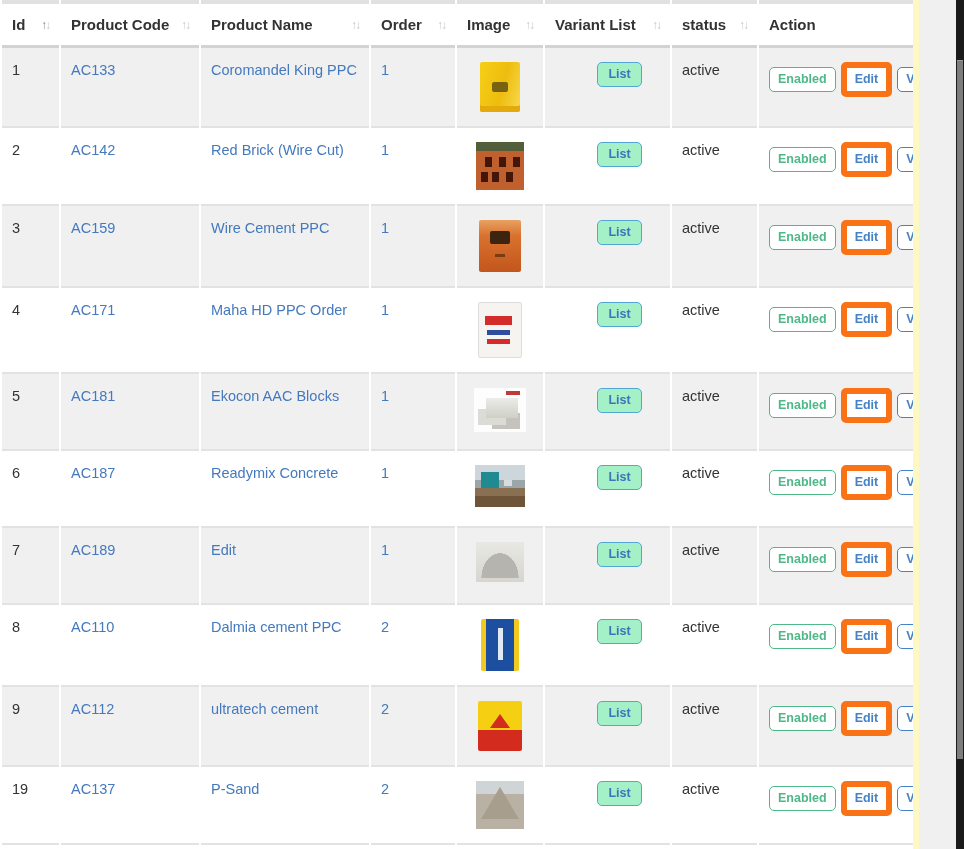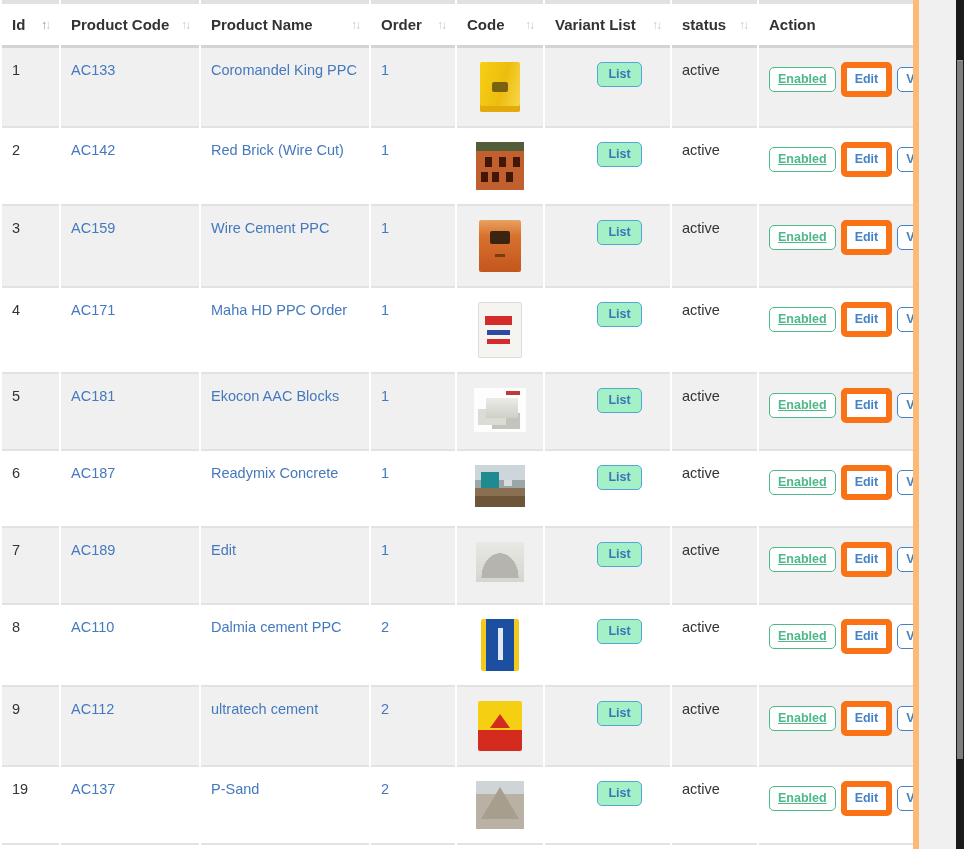--- a/index.html
+++ b/index.html
@@ -1,17 +1,17 @@
 <!DOCTYPE html>
 <html><head>
 <meta charset="utf-8">
 <style>
   html,body{margin:0;padding:0;background:#fff;}
   body{font-family:"Liberation Sans","DejaVu Sans",sans-serif;color:#333;}
-  .viewport{position:relative;width:964px;height:849px;overflow:hidden;background:#fdba74;}
+  .viewport{position:relative;width:964px;height:849px;overflow:hidden;background:#fef9c3;}
 
   
   .table-clip{position:absolute;left:0;top:0;width:913px;height:849px;overflow:hidden;background:#fff;}
 
   table.products{border-collapse:separate;border-spacing:2px 0;table-layout:fixed;width:935px;}
   th{background:#fff;border-top:4px solid #e1e1e1;border-bottom:3px solid #d3d3d3;
      padding:12px 10px;text-align:left;font-size:15px;font-weight:bold;color:#333;
      vertical-align:middle;cursor:pointer;}
   .th-inner{display:flex;align-items:center;justify-content:space-between;}
   .sort{display:inline-flex;letter-spacing:-2px;font-weight:normal;font-size:12px;color:#c9c9c9;margin-left:6px;}
@@ -24,21 +24,21 @@
   td.num{color:#333;}
   a.cell-link{color:#4479bd;text-decoration:none;cursor:pointer;text-align:center;}
   td.img-cell{text-align:center;}
   td.variant-cell{text-align:center;}
   td.action-cell{white-space:nowrap;}
 
   
   .btn{display:inline-block;border-radius:5px;font-family:inherit;font-weight:bold;
        font-size:12.5px;padding:4px 8px;cursor:pointer;line-height:1.2;}
   .btn-list{background:#a5f1c7;border:1px solid #52a7d2;color:#3e74ba;padding:4px 10px;margin-left:24px;}
-  .btn-enabled{background:#fff;border:1px solid #4eb888;color:#4eb888;margin-right:5px;text-decoration:underline;}
+  .btn-enabled{background:#fff;border:1px solid #4eb888;color:#4eb888;margin-right:5px;}
   .btn-edit{background:#fff;border:6px solid #f97316;color:#4583c6;margin-right:5px;}
   .btn-view{background:#fff;border:1px solid #4583c6;color:#4583c6;}
 
   
   .thumb{position:relative;margin:0 auto;display:block;}
   .thumb::before,.thumb::after{content:"";position:absolute;}
   .t-yellow-cement-bag{width:40px;height:50px;border-radius:2px;
      background:linear-gradient(105deg,#f6cf17 0%,#edbd0e 55%,#f8d94d 100%);
      box-shadow:inset 0 -6px 0 #e4a90a;}
   .t-yellow-cement-bag::after{left:12px;top:20px;width:16px;height:10px;background:#5a4a10;opacity:.8;border-radius:2px;}
@@ -129,21 +129,21 @@
               <span class="th-inner">
                 <span>Order</span>
                 <span class="sort">
                   <span class="arr">↑</span>
                   <span class="arr">↓</span>
                 </span>
               </span>
             </th>
             <th>
               <span class="th-inner">
-                <span>Code</span>
+                <span>Image</span>
                 <span class="sort">
                   <span class="arr">↑</span>
                   <span class="arr">↓</span>
                 </span>
               </span>
             </th>
             <th>
               <span class="th-inner">
                 <span>Variant List</span>
                 <span class="sort">

